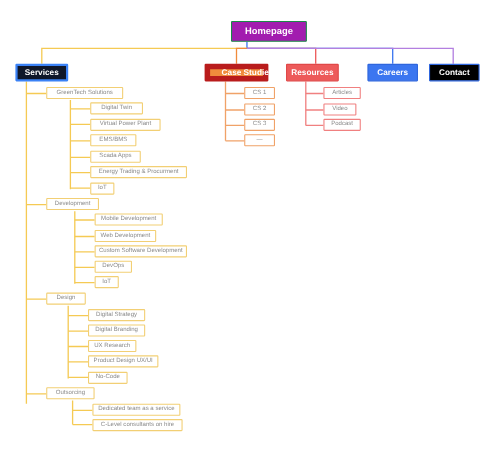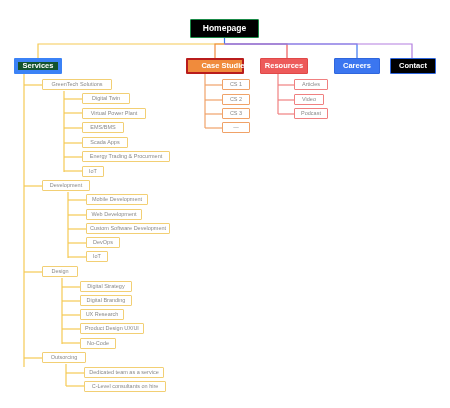--- a/index.html
+++ b/index.html
@@ -27,38 +27,39 @@
     position: absolute;
     box-sizing: border-box;
     display: flex;
     align-items: center;
     justify-content: center;
     white-space: nowrap;
     line-height: 1;
   }
   
   .n-root {
-    background: #000000;
+    background: #a21caf;
     border: 1px solid #1a8a47;
     color: #ffffff;
     font-size: 8.5px;
     font-weight: bold;
     border-radius: 1px;
     height: 19px;
+    margin-left: 20px;
   }
   
   .n-l1 {
     color: #ffffff;
     font-size: 7.5px;
     font-weight: bold;
     border-radius: 1px;
     height: 16px;
   }
-  .c-services { background: #14532d; border: 4px solid #3b82f6; }
-  .c-case     { background: #f08b3c; border: 2px solid #b91c1c; padding-left: 20px; }
+  .c-services { background: #0f172a; border: 2px solid #3b82f6; }
+  .c-case     { background: #f08b3c; border: 5px solid #b91c1c; padding-left: 20px; }
   .c-res      { background: #ed5a5a; border: 1px solid #e04848; }
   .c-careers  { background: #3b76f0; border: 1px solid #2f66dd; }
   .c-contact  { background: #000000; border: 1px solid #2f66dd; }
   
   .n-box {
     background: #ffffff;
     color: #8a8a8a;
     font-size: 5.5px;
     border-radius: 1px;
     height: 11px;

